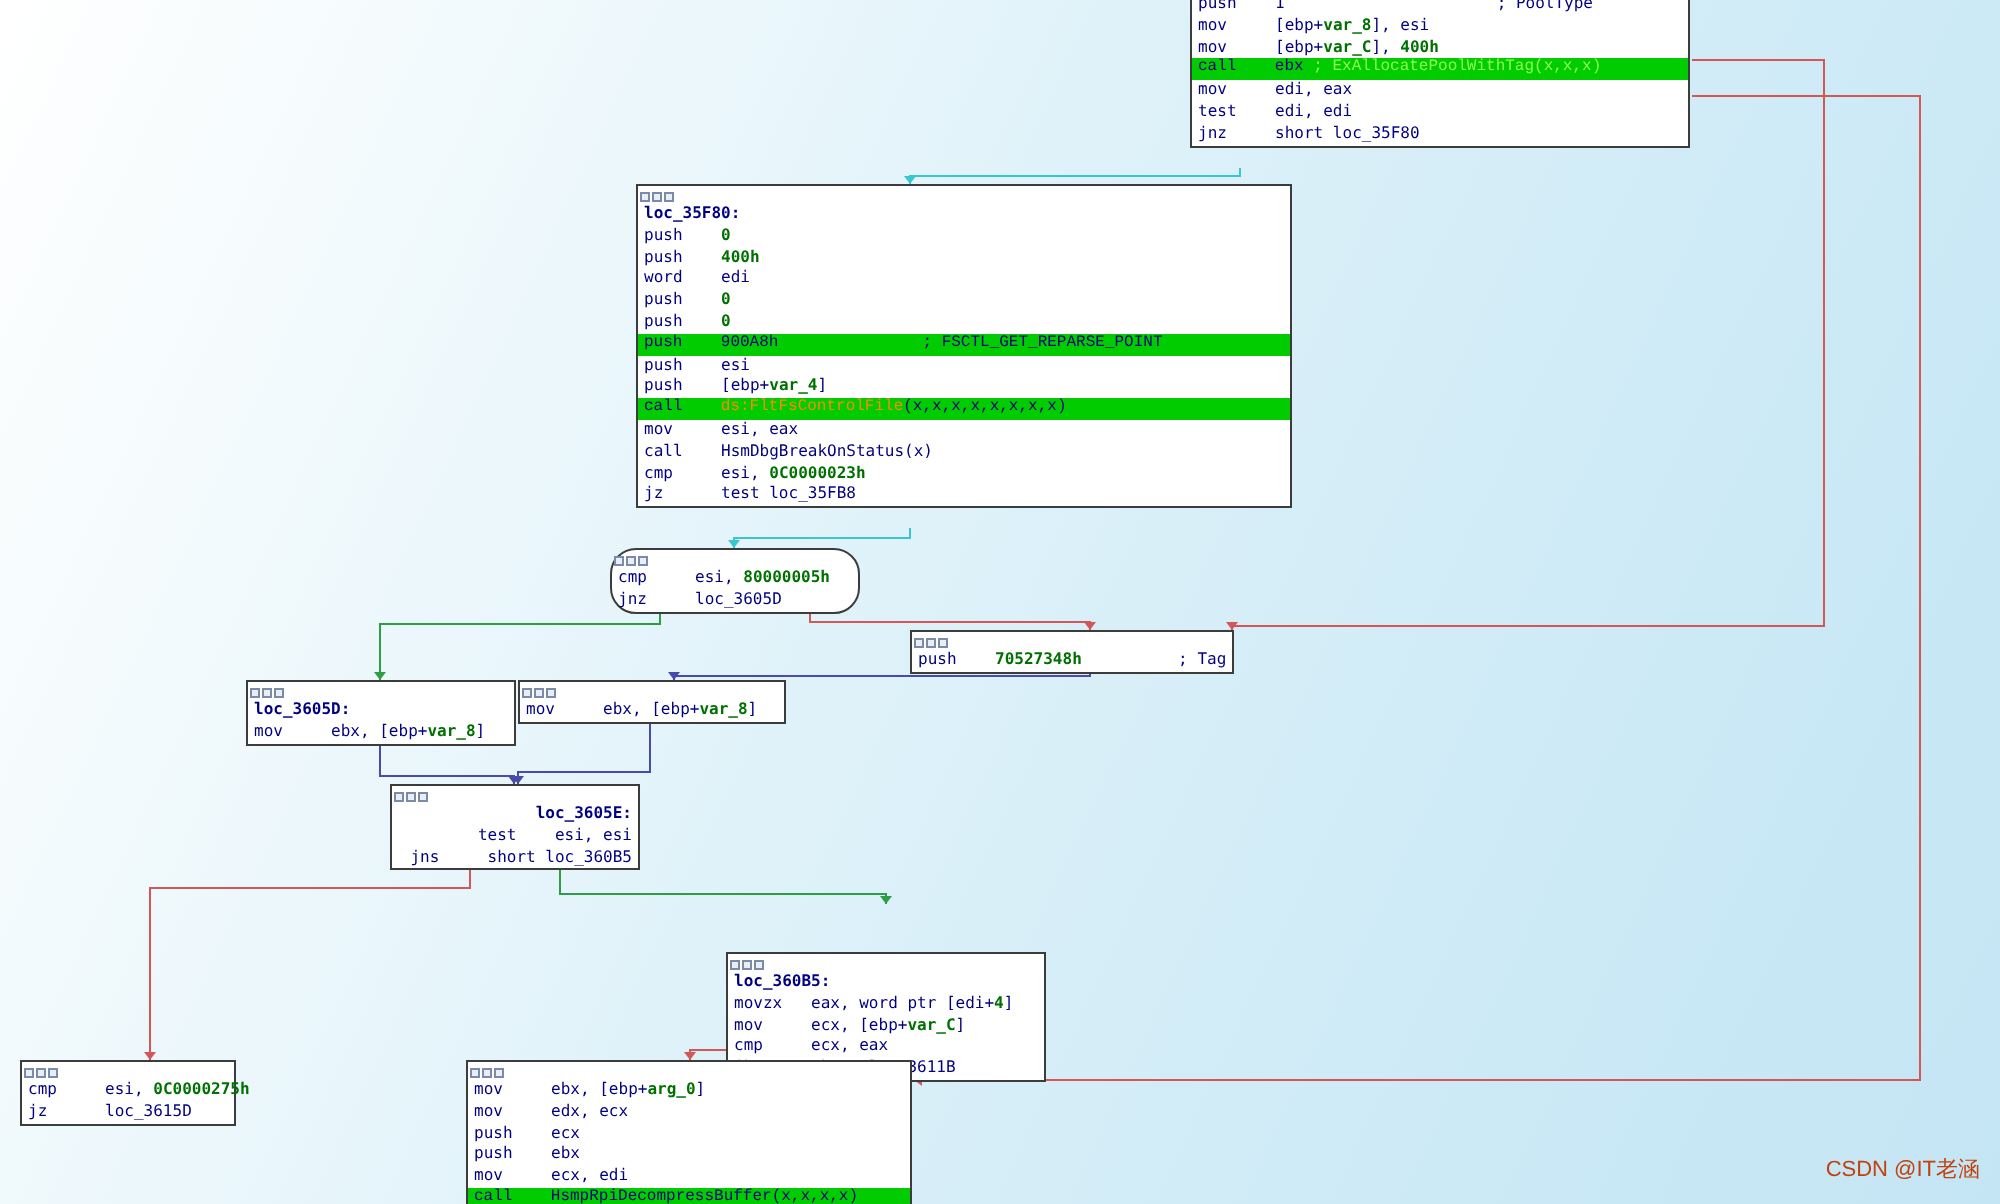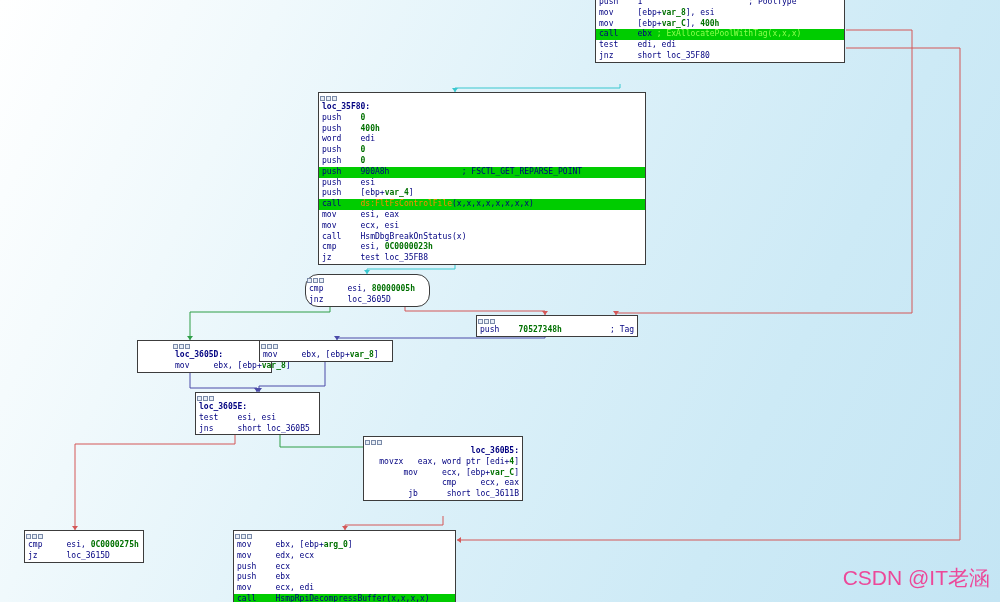--- a/index.html
+++ b/index.html
@@ -10,30 +10,30 @@
   }
   #graph-canvas{position:absolute;left:0;top:0;width:1000px;height:602px;}
   #edge-layer{position:absolute;left:0;top:0;z-index:1;pointer-events:none;}
   .node{
     position:absolute;z-index:2;background:#ffffff;border:1px solid #3c3c3c;
     font-size:8px;line-height:10.8px;box-sizing:border-box;
   }
   .titlebar{height:8px;display:flex;align-items:center;gap:1px;padding:1px 1px 0 1px;}
   .tbicon{width:5px;height:5px;background:#e8eef6;border:1px solid #7a8aa8;box-sizing:border-box;display:inline-block;}
   .asm-line{white-space:pre;padding:0 3px;display:block;}
-  .asm-line.hl{background:#00cc00;}
+  .asm-line.hl{background:#00cc00;font-family:Liberation Mono, monospace;}
   .c-i{color:#000080;}
   .c-g{color:#007000;font-weight:bold;}
   .c-lbl{color:#000080;font-weight:bold;}
   .c-com{color:#000080;}
   .c-org{color:#ff8a00;}
   .c-fng{color:#8cff4d;}
   #watermark{
     position:absolute;right:10px;bottom:10px;z-index:5;
-    color:#ec4899;font-family:"Liberation Sans",sans-serif;font-size:21px;text-align:right;
+    color:#c2410c;font-family:"Liberation Sans",sans-serif;font-size:11px;text-align:right;
   }
 </style>
 </head>
 <body>
 
 <div id="graph-canvas">
   <svg id="edge-layer" width="1000" height="602" viewBox="0 0 1000 602">
       <polyline points="620,84 620,88 455,88 455,92" fill="none" stroke="#39c7cf" stroke-width="1"></polyline>
       <polygon points="452,88 458,88 455,92" fill="#39c7cf"></polygon>
       <polyline points="455,264 455,269 367,269 367,274" fill="none" stroke="#39c7cf" stroke-width="1"></polyline>
@@ -58,102 +58,102 @@
       <polygon points="72,526 78,526 75,530" fill="#d45757"></polygon>
       <polyline points="443,516 443,525 345,525 345,530" fill="none" stroke="#d45757" stroke-width="1"></polyline>
       <polygon points="342,526 348,526 345,530" fill="#d45757"></polygon>
     </svg>
 
 <div class="node" style="left: 595px; top: -4px; width: 250px;">
       <div class="asm-line"><span class="c-i">push    1</span><span class="c-com">                      ; PoolType</span></div>
       <div class="asm-line"><span class="c-i">mov     [ebp+</span><span class="c-g">var_8</span><span class="c-i">], esi</span></div>
       <div class="asm-line"><span class="c-i">mov     [ebp+</span><span class="c-g">var_C</span><span class="c-i">], </span><span class="c-g">400h</span></div>
       <div class="asm-line hl"><span class="c-i">call    ebx </span><span class="c-fng">; ExAllocatePoolWithTag(x,x,x)</span></div>
+      <div class="asm-line"><span class="c-i">mov     edi, eax</span></div>
       <div class="asm-line"><span class="c-i">test    edi, edi</span></div>
       <div class="asm-line"><span class="c-i">jnz     short loc_35F80</span></div>
     </div>
     <div class="node" style="left: 318px; top: 92px; width: 328px;">
       <div class="titlebar">
         <span class="tbicon"></span>
         <span class="tbicon"></span>
         <span class="tbicon"></span>
       </div>
       <div class="asm-line"><span class="c-lbl">loc_35F80:</span></div>
       <div class="asm-line"><span class="c-i">push    </span><span class="c-g">0</span></div>
       <div class="asm-line"><span class="c-i">push    </span><span class="c-g">400h</span></div>
       <div class="asm-line"><span class="c-i">word    edi</span></div>
       <div class="asm-line"><span class="c-i">push    </span><span class="c-g">0</span></div>
       <div class="asm-line"><span class="c-i">push    </span><span class="c-g">0</span></div>
       <div class="asm-line hl"><span class="c-i">push    900A8h               ; FSCTL_GET_REPARSE_POINT</span></div>
       <div class="asm-line"><span class="c-i">push    esi</span></div>
       <div class="asm-line"><span class="c-i">push    [ebp+</span><span class="c-g">var_4</span><span class="c-i">]</span></div>
       <div class="asm-line hl"><span class="c-i">call    </span><span class="c-org">ds:FltFsControlFile</span><span class="c-i">(x,x,x,x,x,x,x,x)</span></div>
       <div class="asm-line"><span class="c-i">mov     esi, eax</span></div>
-      <div class="asm-line"><span class="c-i">mov     ecx, esi</span></div>
       <div class="asm-line"><span class="c-i">call    HsmDbgBreakOnStatus(x)</span></div>
       <div class="asm-line"><span class="c-i">cmp     esi, </span><span class="c-g">0C0000023h</span></div>
       <div class="asm-line"><span class="c-i">jz      test loc_35FB8</span></div>
     </div>
     <div class="node" style="left: 305px; top: 274px; width: 125px; border-radius: 13px;">
       <div class="titlebar">
         <span class="tbicon"></span>
         <span class="tbicon"></span>
         <span class="tbicon"></span>
       </div>
       <div class="asm-line"><span class="c-i">cmp     esi, </span><span class="c-g">80000005h</span></div>
       <div class="asm-line"><span class="c-i">jnz     loc_3605D</span></div>
     </div>
-    <div class="node" style="left: 476px; top: 315px; width: 162px;">
+    <div class="node" style="left: 455px; top: 315px; width: 162px;">
       <div class="titlebar">
         <span class="tbicon"></span>
         <span class="tbicon"></span>
         <span class="tbicon"></span>
       </div>
       <div class="asm-line"><span class="c-i">push    </span><span class="c-g">70527348h</span><span class="c-com">          ; Tag</span></div>
     </div>
-    <div class="node" style="left: 137px; top: 340px; width: 135px; padding-left: 34px;">
+    <div class="node" style="left: 123px; top: 340px; width: 135px;">
       <div class="titlebar">
         <span class="tbicon"></span>
         <span class="tbicon"></span>
         <span class="tbicon"></span>
       </div>
       <div class="asm-line"><span class="c-lbl">loc_3605D:</span></div>
       <div class="asm-line"><span class="c-i">mov     ebx, [ebp+</span><span class="c-g">var_8</span><span class="c-i">]</span></div>
     </div>
     <div class="node" style="left: 259px; top: 340px; width: 134px;">
       <div class="titlebar">
         <span class="tbicon"></span>
         <span class="tbicon"></span>
         <span class="tbicon"></span>
       </div>
       <div class="asm-line"><span class="c-i">mov     ebx, [ebp+</span><span class="c-g">var_8</span><span class="c-i">]</span></div>
     </div>
-    <div class="node" style="left: 195px; top: 392px; width: 125px;">
+    <div class="node" style="left: 195px; top: 392px; width: 125px; text-align: right;">
       <div class="titlebar">
         <span class="tbicon"></span>
         <span class="tbicon"></span>
         <span class="tbicon"></span>
       </div>
       <div class="asm-line"><span class="c-lbl">loc_3605E:</span></div>
       <div class="asm-line"><span class="c-i">test    esi, esi</span></div>
       <div class="asm-line"><span class="c-i">jns     short loc_360B5</span></div>
     </div>
-    <div class="node" style="left: 363px; top: 436px; width: 160px; text-align: right;">
+    <div class="node" style="left: 363px; top: 476px; width: 160px;">
       <div class="titlebar">
         <span class="tbicon"></span>
         <span class="tbicon"></span>
         <span class="tbicon"></span>
       </div>
       <div class="asm-line"><span class="c-lbl">loc_360B5:</span></div>
       <div class="asm-line"><span class="c-i">movzx   eax, word ptr [edi+</span><span class="c-g">4</span><span class="c-i">]</span></div>
       <div class="asm-line"><span class="c-i">mov     ecx, [ebp+</span><span class="c-g">var_C</span><span class="c-i">]</span></div>
       <div class="asm-line"><span class="c-i">cmp     ecx, eax</span></div>
       <div class="asm-line"><span class="c-i">jb      short loc_3611B</span></div>
     </div>
-    <div class="node" style="left: 24px; top: 530px; width: 120px;">
+    <div class="node" style="left: 10px; top: 530px; width: 108px;">
       <div class="titlebar">
         <span class="tbicon"></span>
         <span class="tbicon"></span>
         <span class="tbicon"></span>
       </div>
       <div class="asm-line"><span class="c-i">cmp     esi, </span><span class="c-g">0C0000275h</span></div>
       <div class="asm-line"><span class="c-i">jz      loc_3615D</span></div>
     </div>
     <div class="node" style="left: 233px; top: 530px; width: 223px;">
       <div class="titlebar">

